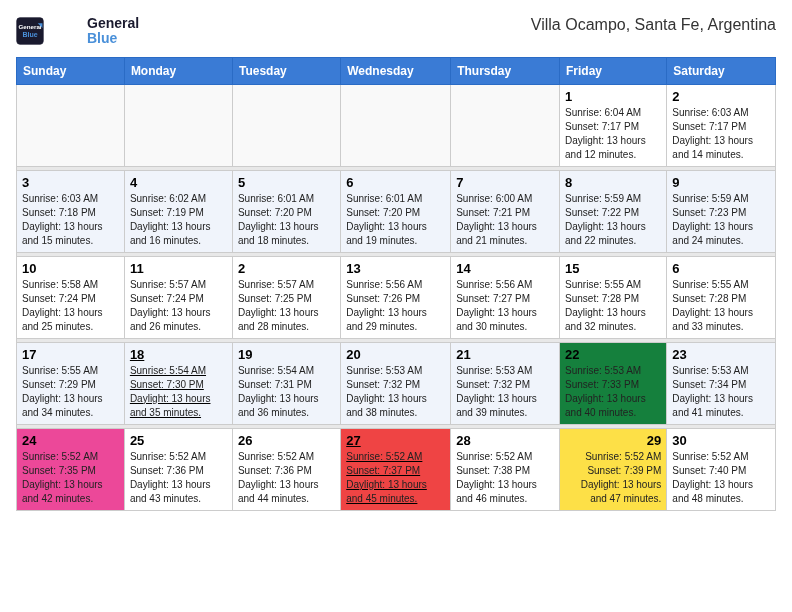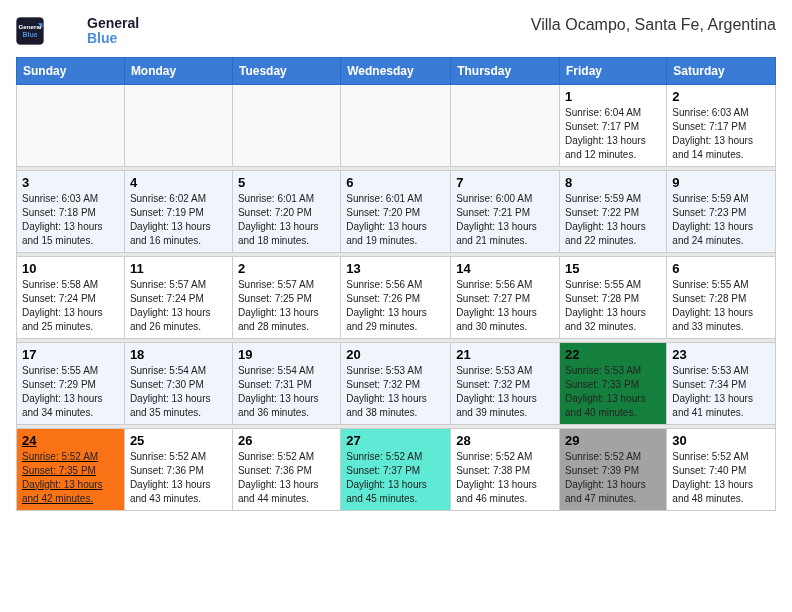--- a/index.html
+++ b/index.html
@@ -250,21 +250,21 @@
         <td colspan="7" style="height: 4px; background-color: rgb(232, 232, 232); padding: 0px;"></td>
       </tr>
       <tr>
         <td style="background-color: rgb(240, 244, 251); margin-left: 8px;">
           <div class="day-number">17</div>
           <div class="day-info" style="white-space: pre-line;">Sunrise: 5:55 AM
 Sunset: 7:29 PM
 Daylight: 13 hours
 and 34 minutes.</div>
         </td>
-        <td style="background-color: rgb(240, 244, 251);">
+        <td style="background-color: rgb(240, 244, 251); text-decoration: underline;">
           <div class="day-number">18</div>
           <div class="day-info" style="white-space: pre-line;">Sunrise: 5:54 AM
 Sunset: 7:30 PM
 Daylight: 13 hours
 and 35 minutes.</div>
         </td>
         <td style="background-color: rgb(240, 244, 251); margin-left: 38px;">
           <div class="day-number">19</div>
           <div class="day-info" style="white-space: pre-line;">Sunrise: 5:54 AM
 Sunset: 7:31 PM
@@ -297,56 +297,56 @@
           <div class="day-info" style="white-space: pre-line;">Sunrise: 5:53 AM
 Sunset: 7:34 PM
 Daylight: 13 hours
 and 41 minutes.</div>
         </td>
       </tr>
       <tr>
         <td colspan="7" style="height: 4px; background-color: rgb(232, 232, 232); padding: 0px;"></td>
       </tr>
       <tr>
-        <td style="background-color: #f97316; text-decoration: underline;">
+        <td style="background-color: #ec4899;">
           <div class="day-number">24</div>
           <div class="day-info" style="white-space: pre-line;">Sunrise: 5:52 AM
 Sunset: 7:35 PM
 Daylight: 13 hours
 and 42 minutes.</div>
         </td>
         <td style="background-color: rgb(255, 255, 255);">
           <div class="day-number">25</div>
           <div class="day-info" style="white-space: pre-line;">Sunrise: 5:52 AM
 Sunset: 7:36 PM
 Daylight: 13 hours
 and 43 minutes.</div>
         </td>
         <td style="background-color: rgb(255, 255, 255);">
           <div class="day-number">26</div>
           <div class="day-info" style="white-space: pre-line;">Sunrise: 5:52 AM
 Sunset: 7:36 PM
 Daylight: 13 hours
 and 44 minutes.</div>
         </td>
-        <td style="background-color: #5eead4;">
+        <td style="background-color: #ef4444; text-decoration: underline;">
           <div class="day-number">27</div>
           <div class="day-info" style="white-space: pre-line;">Sunrise: 5:52 AM
 Sunset: 7:37 PM
 Daylight: 13 hours
 and 45 minutes.</div>
         </td>
         <td style="background-color: rgb(255, 255, 255);">
           <div class="day-number">28</div>
           <div class="day-info" style="white-space: pre-line;">Sunrise: 5:52 AM
 Sunset: 7:38 PM
 Daylight: 13 hours
 and 46 minutes.</div>
         </td>
-        <td style="background-color: #a3a3a3;">
+        <td style="background-color: #fde047; text-align: right;">
           <div class="day-number">29</div>
           <div class="day-info" style="white-space: pre-line;">Sunrise: 5:52 AM
 Sunset: 7:39 PM
 Daylight: 13 hours
 and 47 minutes.</div>
         </td>
         <td style="background-color: rgb(255, 255, 255);">
           <div class="day-number">30</div>
           <div class="day-info" style="white-space: pre-line;">Sunrise: 5:52 AM
 Sunset: 7:40 PM

